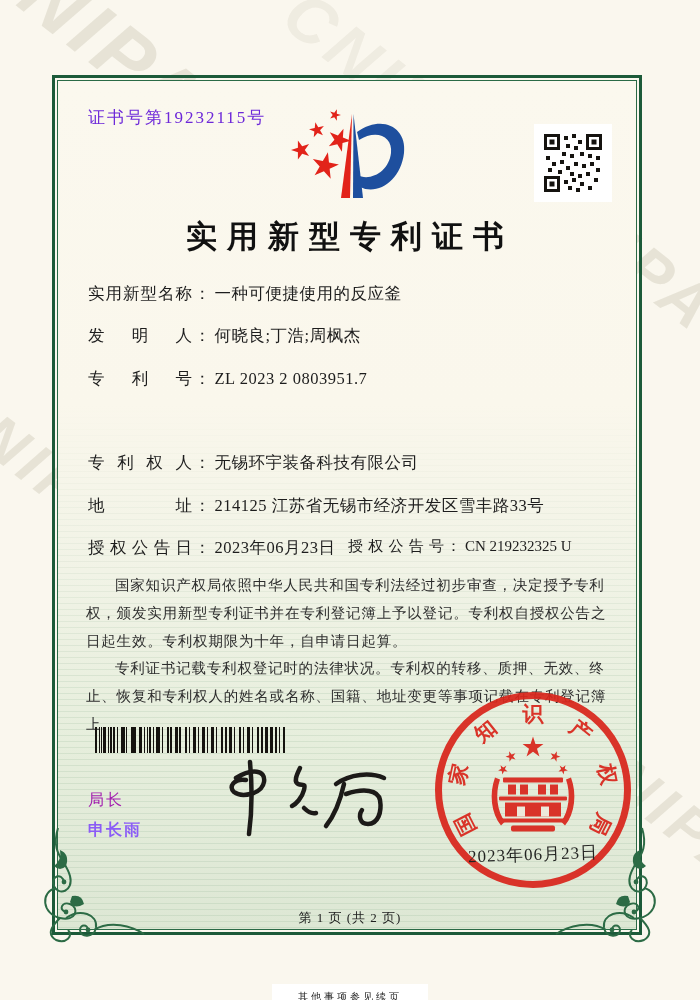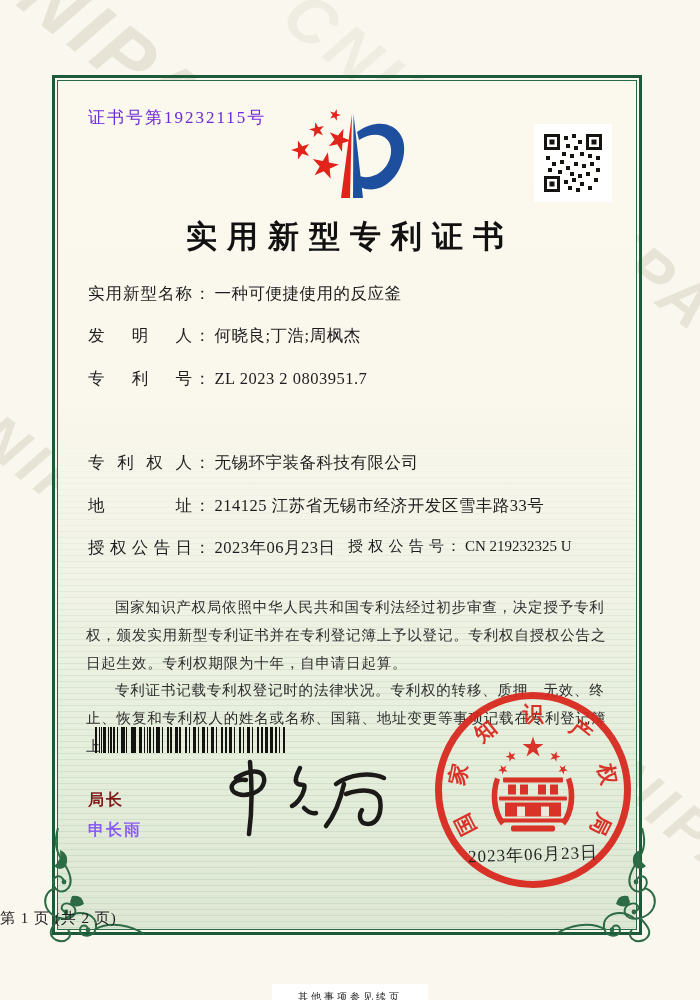--- a/index.html
+++ b/index.html
@@ -40,50 +40,50 @@
   
   .row{position:absolute;left:88px;font-size:16.5px;color:#1d1d1d;white-space:nowrap;}
   .row .lab{display:inline-block;width:104px;text-align:justify;text-align-last:justify;vertical-align:bottom;}
   .row .col{display:inline-block;margin:0 4px 0 2px;}
   .row .val{letter-spacing:0.5px;}
   .row2{position:absolute;left:348px;font-size:15px;color:#1d1d1d;white-space:nowrap;}
   .row2 .lab{display:inline-block;width:96px;text-align:justify;text-align-last:justify;vertical-align:bottom;}
   .row2 .col{display:inline-block;margin:0 4px 0 2px;}
 
   
-  .body-text{position:absolute;left:86px;top:594px;width:530px;font-size:14.5px;
+  .body-text{position:absolute;left:86px;top:572px;width:530px;font-size:14.5px;
              line-height:1.92;letter-spacing:0.8px;color:#2d2d2d;}
   .body-text p{margin:0;text-indent:2em;}
 
   
   .barcode{position:absolute;left:95px;top:727px;width:190px;height:26px;
     background:
       repeating-linear-gradient(90deg,#15130f 0 2px,transparent 2px 4px,#15130f 4px 5px,transparent 5px 8px,
         #15130f 8px 11px,transparent 11px 13px,#15130f 13px 14px,transparent 14px 18px),
       repeating-linear-gradient(90deg,transparent 0 6px,#15130f 6px 7px,transparent 7px 15px,#15130f 15px 17px,transparent 17px 23px);}
 
   
   .sig-title{position:absolute;left:88px;top:790px;font-family:"Liberation Sans","DejaVu Sans",sans-serif;
-             font-size:16px;font-weight:700;color:#7f1d1d;letter-spacing:2px;text-align:center;}
+             font-size:16px;font-weight:400;color:#a21caf;letter-spacing:2px;text-align:center;}
   .sig-name{position:absolute;left:88px;top:820px;font-family:Liberation Sans, sans-serif;
             font-size:16px;font-weight:600;color:#8b5cf6;letter-spacing:2px;}
   .sig-hand{position:absolute;left:208px;top:750px;}
 
   
   .seal{position:absolute;left:435px;top:692px;width:196px;height:196px;opacity:0.93;}
   .seal-ring{position:absolute;inset:0;border:7px solid #d9261c;border-radius:50%;box-sizing:border-box;}
   .seal-char{position:absolute;left:50%;top:50%;font-size:21px;font-weight:700;color:#d9261c;
              transform:translate(-50%,-50%) rotate(var(--a)) translateY(-76px);}
   .seal-emblem{position:absolute;left:50%;top:50%;transform:translate(-50%,-54%);}
   .seal-date{position:absolute;left:2px;top:151px;width:192px;text-align:center;
              font-size:17px;color:#141414;letter-spacing:1px;transform:rotate(-2deg);}
 
   
-  .page-note{position:absolute;left:0;top:909px;width:100%;text-align:left;
-             font-size:15px;letter-spacing:1px;color:#222;}
+  .page-note{position:absolute;left:0;top:909px;width:100%;text-align:center;
+             font-size:13px;letter-spacing:1px;color:#222;}
   .footer-note{position:absolute;left:50%;top:984px;transform:translateX(-50%);
                background:#fff;padding:6px 26px;font-size:10px;letter-spacing:3px;
                color:#222;white-space:nowrap;}
 </style>
 </head>
 <body>
 
 <div class="page">
 
   <div class="wm wm1">CNIPA</div>

